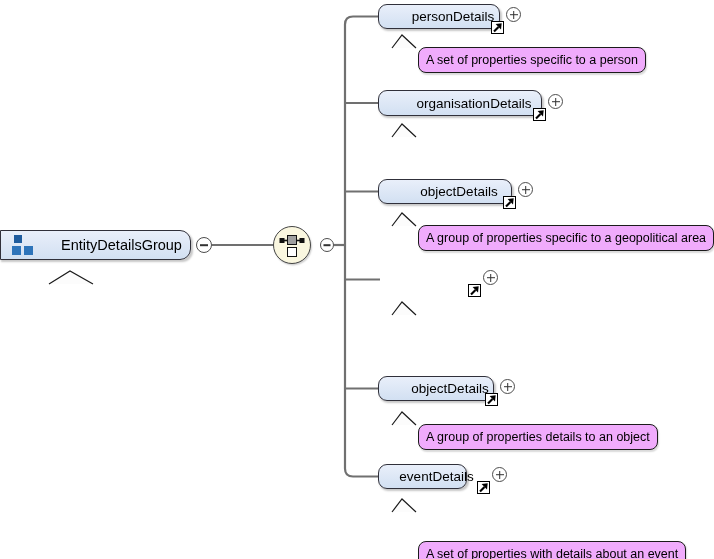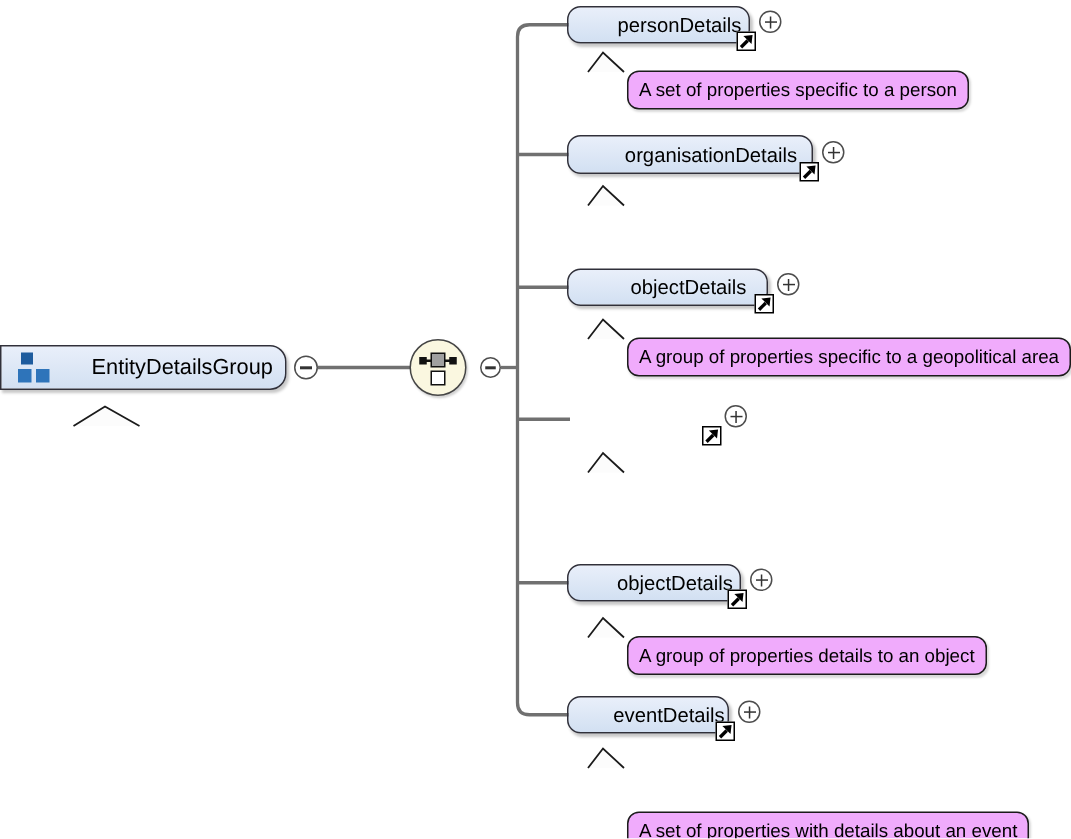--- a/index.html
+++ b/index.html
@@ -206,21 +206,21 @@
       <span class="v"></span>
     </div>
   <div class="ann" style="left:378px;top:424px">A group of properties details to an object</div>
   <div class="ptr" style="left:391px;top:411px">
     <svg width="26" height="15" viewBox="0 0 26 15">
         <path d="M1,14 L11,1 L25,14 Z" fill="#fcfcfc" stroke-width="0"></path>
         <path d="M1,14 L11,1 L25,14" fill="none" stroke="#1b1b1b" stroke-width="1.2"></path>
       </svg>
   </div>
 
-  <div class="node" style="left:378px;top:464px;width:108px;height:25px">
+  <div class="node" style="left:378px;top:464px;width:89px;height:25px">
     <span>eventDetails</span>
   </div>
   <div class="arrow-ref" style="left:477px;top:481px">
     <svg width="11" height="11" viewBox="0 0 11 11">
         <path d="M2,9.5 L6.5,5" stroke="#000" stroke-width="2.2"></path>
         <polygon points="9.7,1.3 3.6,2 9,7.4" fill="#000"></polygon>
       </svg>
   </div>
   <div class="occ" style="left:492px;top:467px;width:15px;height:15px">
       <span class="h"></span>

